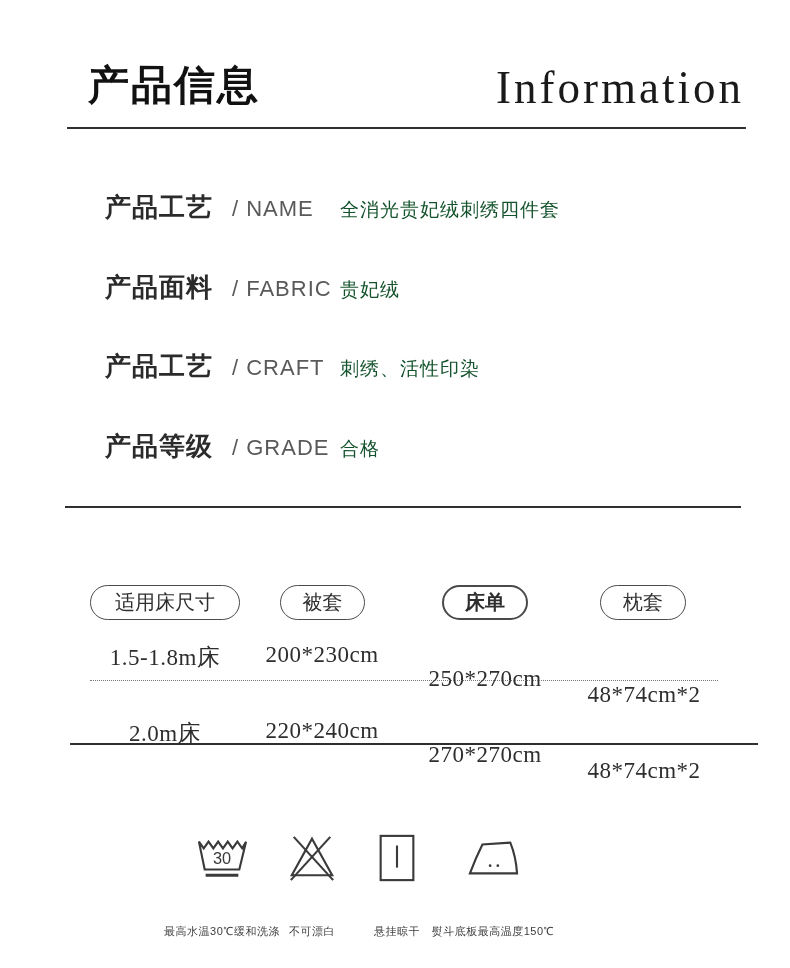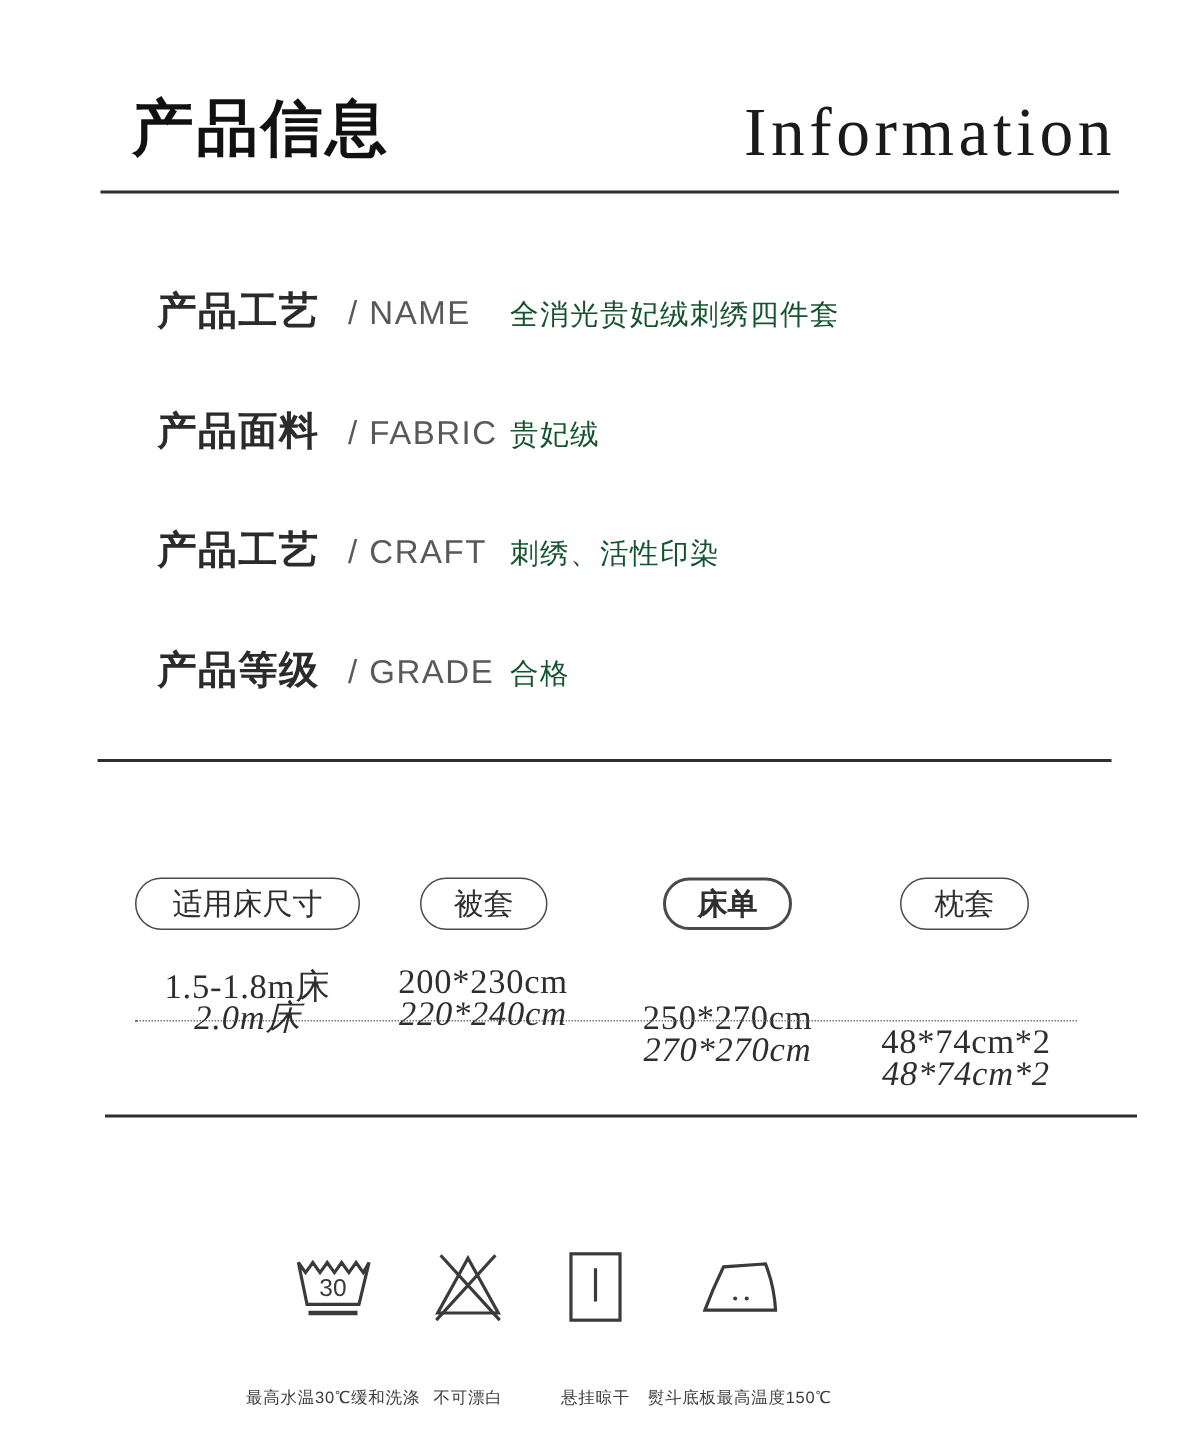--- a/index.html
+++ b/index.html
@@ -93,21 +93,21 @@
     color: #2e2e2e;
     background: #ffffff;
   }
   .pill.c0 { left: 90px;  width: 150px; }
   .pill.c1 { left: 280px; width: 85px; }
   .pill.c2 { left: 442px; width: 86px; border-width: 2px; font-weight: 700; }
   .pill.c3 { left: 600px; width: 86px; }
 
   .trow { position: absolute; left: 0; width: 641px; height: 30px; }
   .trow.t0 { top: 642px; }
-  .trow.t1 { top: 663px; font-style: italic; }
+  .trow.t1 { top: 718px; }
   .tcell {
     position: absolute;
     width: 170px;
     text-align: center;
     font-family: "Liberation Serif", serif;
     font-size: 23px;
     color: #2e2e2e;
     letter-spacing: 0.5px;
   }
   .tcell.c0 { left: 80px; }

